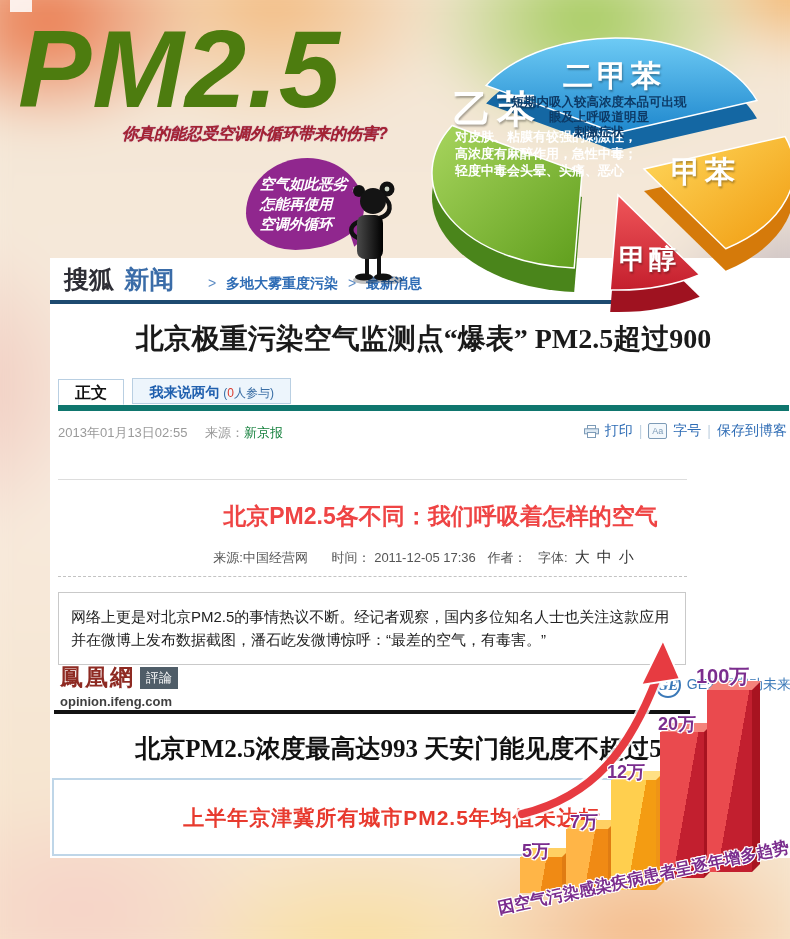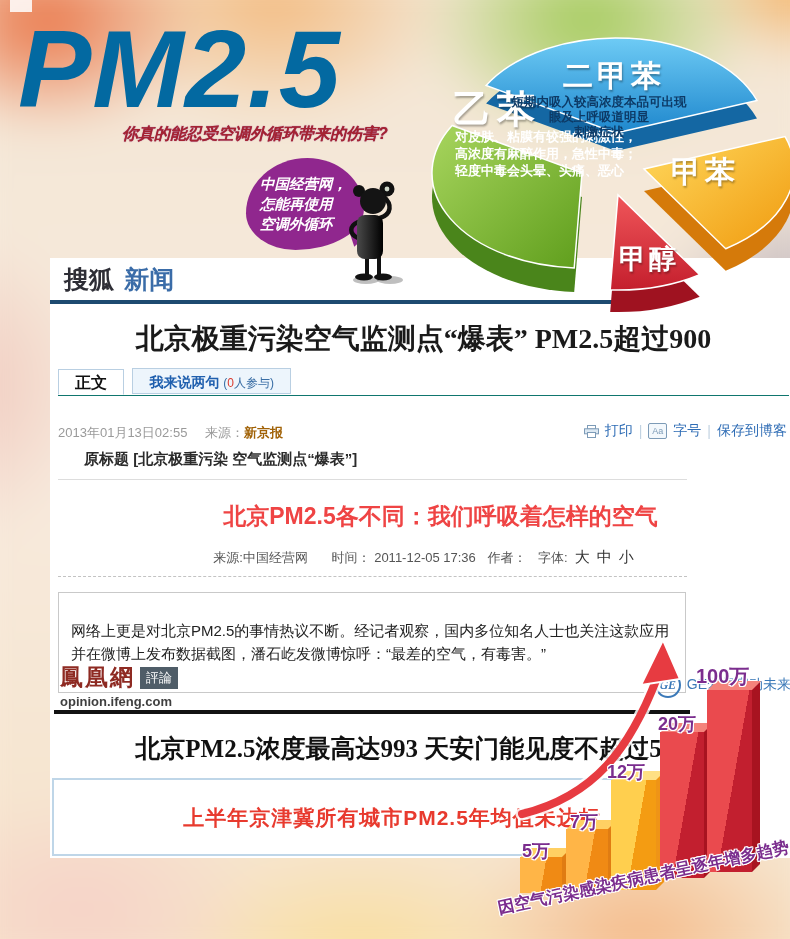--- a/index.html
+++ b/index.html
@@ -15,73 +15,73 @@
       radial-gradient(160px 120px at 97% 2%, rgba(243,158,58,.8), rgba(243,158,58,0) 70%),
       radial-gradient(320px 300px at 101% 42%, rgba(139,133,161,.95), rgba(139,133,161,0) 70%),
       radial-gradient(200px 220px at 0% 42%, rgba(236,178,168,.6), rgba(236,178,168,0) 70%),
       radial-gradient(230px 170px at 93% 66%, rgba(243,172,128,.65), rgba(243,172,128,0) 70%),
       radial-gradient(260px 170px at 14% 93%, rgba(246,204,198,.75), rgba(246,204,198,0) 70%),
       radial-gradient(280px 170px at 46% 98%, rgba(250,221,148,.85), rgba(250,221,148,0) 70%),
       radial-gradient(260px 180px at 78% 96%, rgba(244,168,108,.7), rgba(244,168,108,0) 70%),
       linear-gradient(180deg,#f3e6d4 0%,#f7eadd 50%,#f6e3c9 100%);}
   
   .pm-title{left:18px;top:14px;font-size:110px;line-height:1;font-weight:900;font-style:italic;
-    color:#0369a1;letter-spacing:1px;font-family:"Liberation Sans","DejaVu Sans",sans-serif;text-align:right;}
+    color:#4d7c0f;letter-spacing:1px;font-family:"Liberation Sans","DejaVu Sans",sans-serif;text-align:right;}
   .pm-sub{left:122px;top:124px;font-size:16px;font-weight:bold;font-style:italic;color:#a52331;
     text-shadow:0 0 1px #8c2c74;}
   
   .bubble{left:246px;top:158px;width:118px;height:92px;background:#90278e;color:#fff;
     border-radius:52% 48% 58% 42% / 60% 55% 45% 40%;z-index:4;
     display:flex;flex-direction:column;justify-content:center;padding-left:14px;box-sizing:border-box;}
   .bubble div{font-size:14.5px;font-weight:bold;font-style:italic;line-height:1.4;}
   .bubble-tail{left:350px;top:220px;width:0;height:0;border:11px solid transparent;
     border-left:24px solid #90278e;transform:rotate(-18deg);z-index:4;}
   
   .panel{left:50px;top:258px;width:747px;height:600px;background:#fff;z-index:1;}
   .sohu-logo{left:14px;top:5px;font-size:25px;font-weight:bold;font-family:"Liberation Serif","DejaVu Serif",serif;}
   .sohu-logo .p1{color:#2e2e36;} .sohu-logo .p2{color:#3a6ca8;margin-left:4px;}
   .sohu-crumb{left:152px;top:17px;font-size:14px;font-weight:bold;color:#2e6cb5;}
   .sohu-crumb .sep{margin:0 6px;color:#5d8cc4;font-weight:normal;}
   .blue-rule{left:0;top:42px;width:600px;height:4px;background:#1d4a70;}
   .headline1{left:0;top:62px;width:100%;text-align:center;font-family:"Liberation Serif","DejaVu Serif",serif;
     font-weight:bold;font-size:28px;color:#1a1a1a;}
-  .tabs{left:8px;top:110px;right:8px;height:27px;border-bottom:1px solid #0f766e;}
+  .tabs{left:8px;top:120px;right:8px;height:27px;border-bottom:6px solid #0f766e;}
   .tab{display:inline-block;height:26px;line-height:26px;padding:0 16px;border:1px solid #b9cfe2;
     box-sizing:border-box;vertical-align:bottom;}
   .tab.active{background:#fff;border-bottom:1px solid #fff;margin-bottom:-1px;font-weight:bold;
     font-size:16px;color:#111;position:relative;z-index:2;}
   .tab.comment{background:#edf5fc;margin-left:4px;font-size:14px;font-weight:bold;color:#1f5fae;}
   .tab.comment .cnt{font-size:12px;font-weight:normal;color:#3a6ea5;}
   .tab.comment .zero{color:#d93a2e;}
   .meta1{left:8px;top:166px;font-size:13px;color:#9a9a9a;}
-  .meta1 .src{color:#a16207;font-weight:bold;}
+  .meta1 .src{color:#15803d;font-weight:normal;}
   .tools{right:10px;top:164px;font-size:14px;color:#2e6cb5;display:flex;align-items:center;gap:6px;}
   .tools .bar{color:#c2d3e2;}
   .aa-icon{display:inline-flex;align-items:center;justify-content:center;width:17px;height:14px;
     border:1px solid #7d9bb7;border-radius:2px;font-size:9px;color:#7d9bb7;background:#f3f8fc;}
   .orig-title{left:34px;top:192px;font-size:15px;font-weight:bold;color:#2b2b2b;}
   .rule{left:8px;top:221px;width:629px;height:1px;background:#ddd;}
   .headline2{left:0;top:243px;width:100%;text-align:center;font-size:23px;font-weight:bold;color:#ef4444;margin-left:17px;}
   .meta2{left:0;top:290px;width:100%;text-align:center;font-size:13px;color:#555;}
   .meta2 .fs{font-size:15px;color:#333;margin-left:7px;}
   .dashed{left:8px;top:318px;width:629px;border-top:1px dashed #c3c3c3;}
-  .parabox{left:8px;top:334px;width:602px;border:1px solid #c9c9c9;padding:26px 12px;
+  .parabox{left:8px;top:334px;width:602px;border:1px solid #c9c9c9;padding:12px 12px;
     font-size:15px;line-height:1.55;color:#222;}
   .ifeng-logo{left:10px;top:404px;}
   .ifeng-name{font-family:"Liberation Serif","DejaVu Serif",serif;font-size:23px;font-weight:bold;
     color:#8e2a22;letter-spacing:2px;}
   .ifeng-badge{display:inline-block;background:#4f5d68;color:#fff;font-size:13px;padding:2px 6px;
     margin-left:5px;vertical-align:3px;}
   .ifeng-domain{font-size:13px;font-weight:bold;color:#3f3f3f;margin-top:1px;}
   .ifeng-crumb{left:250px;top:420px;font-size:14px;color:#333;}
   .ifeng-crumb .sep{margin:0 7px;color:#888;}
   .ge{right:6px;top:414px;display:flex;align-items:center;gap:6px;color:#3b79b8;font-size:14px;}
   .ge-circle{width:26px;height:26px;border:2px solid #3b79b8;border-radius:50%;display:flex;
     align-items:center;justify-content:center;font-family:"Liberation Serif","DejaVu Serif",serif;
-    font-style:italic;font-weight:bold;font-size:12px;color:#3b79b8;box-sizing:border-box;}
+    font-style:italic;font-weight:bold;font-size:15px;color:#3b79b8;box-sizing:border-box;}
   .black-rule{left:4px;top:452px;width:636px;height:4px;background:#121212;}
   .headline3{left:0;top:474px;width:100%;text-align:center;font-family:"Liberation Serif","DejaVu Serif",serif;
     font-weight:bold;font-size:25px;color:#111;}
   
   .alertbox{left:52px;top:778px;width:680px;height:78px;background:#fff;border:2px solid #bfd6e8;
     box-sizing:border-box;z-index:2;}
   .alert-text{width:100%;text-align:center;margin-top:24px;font-size:21px;font-weight:bold;
     color:#e83a2e;letter-spacing:1px;}
   
   .bar3d{position:absolute;z-index:3;}
@@ -104,21 +104,21 @@
 <body>
 
 <div id="stage">
   <div id="bg"></div>
   <div class="abs artifact"></div>
 
   <div class="abs pm-title">PM2.5</div>
   <div class="abs pm-sub">你真的能忍受空调外循环带来的伤害?</div>
 
   <div class="abs bubble">
-    <div>中国经营网，</div>
+    <div>空气如此恶劣，</div>
     <div>怎能再使用</div>
     <div>空调外循环</div>
   </div>
   <div class="abs bubble-tail"></div>
   <svg class="abs" style="left:326px;top:176px;z-index:4;" width="130" height="120" viewBox="0 0 130 120">
     <defs>
       <linearGradient id="gBody" x1="0" y1="0" x2="1" y2="0">
         <stop offset="0" stop-color="#4a4a4a"></stop>
           <stop offset="1" stop-color="#000"></stop>
       </linearGradient>
@@ -136,20 +136,26 @@
     <circle cx="61" cy="13" r="2.4" fill="#cfd8c9"></circle>
     <circle cx="47" cy="25" r="13" fill="#141414"></circle>
     <rect x="31" y="39" width="26" height="44" rx="8" fill="url(#gBody)"></rect>
   </svg>
 
   <div class="abs panel">
     <div class="abs sohu-logo">
       <span class="p1">搜狐</span>
       <span class="p2">新闻</span>
     </div>
+    <div class="abs sohu-crumb">
+      <span class="sep">&gt;</span>
+      <span>多地大雾重度污染</span>
+      <span class="sep">&gt;</span>
+      <span>最新消息</span>
+    </div>
     <div class="abs blue-rule"></div>
 
     <div class="abs headline1">北京极重污染空气监测点“爆表” PM2.5超过900</div>
 
     <div class="abs tabs">
       <span class="tab active">正文</span>
       <span class="tab comment">
         <span>我来说两句</span>
         <span class="cnt"><span>(</span><span class="zero">0</span><span>人参与)</span></span>
       </span>
@@ -166,21 +172,20 @@
         <rect x="3.5" y="7.5" width="8" height="5" fill="#fff" stroke="#7d9bb7"></rect>
       </svg>
       <span>打印</span>
       <span class="bar">|</span>
       <span class="aa-icon">Aa</span>
       <span>字号</span>
       <span class="bar">|</span>
       <span>保存到博客</span>
     </div>
 
-    <div class="abs orig-title">原标题 [北京极重污染 空气监测点“爆表”]</div>
     <div class="abs rule"></div>
 
     <div class="abs headline2">北京PM2.5各不同：我们呼吸着怎样的空气</div>
     <div class="abs meta2">
       <span>来源:中国经营网</span>
       <span style="margin-left:20px;">时间：</span>
       <span>2011-12-05 17:36</span>
       <span style="margin-left:8px;">作者：</span>
       <span style="margin-left:8px;">字体:</span><span class="fs">大</span><span class="fs">中</span><span class="fs">小</span>
     </div>

